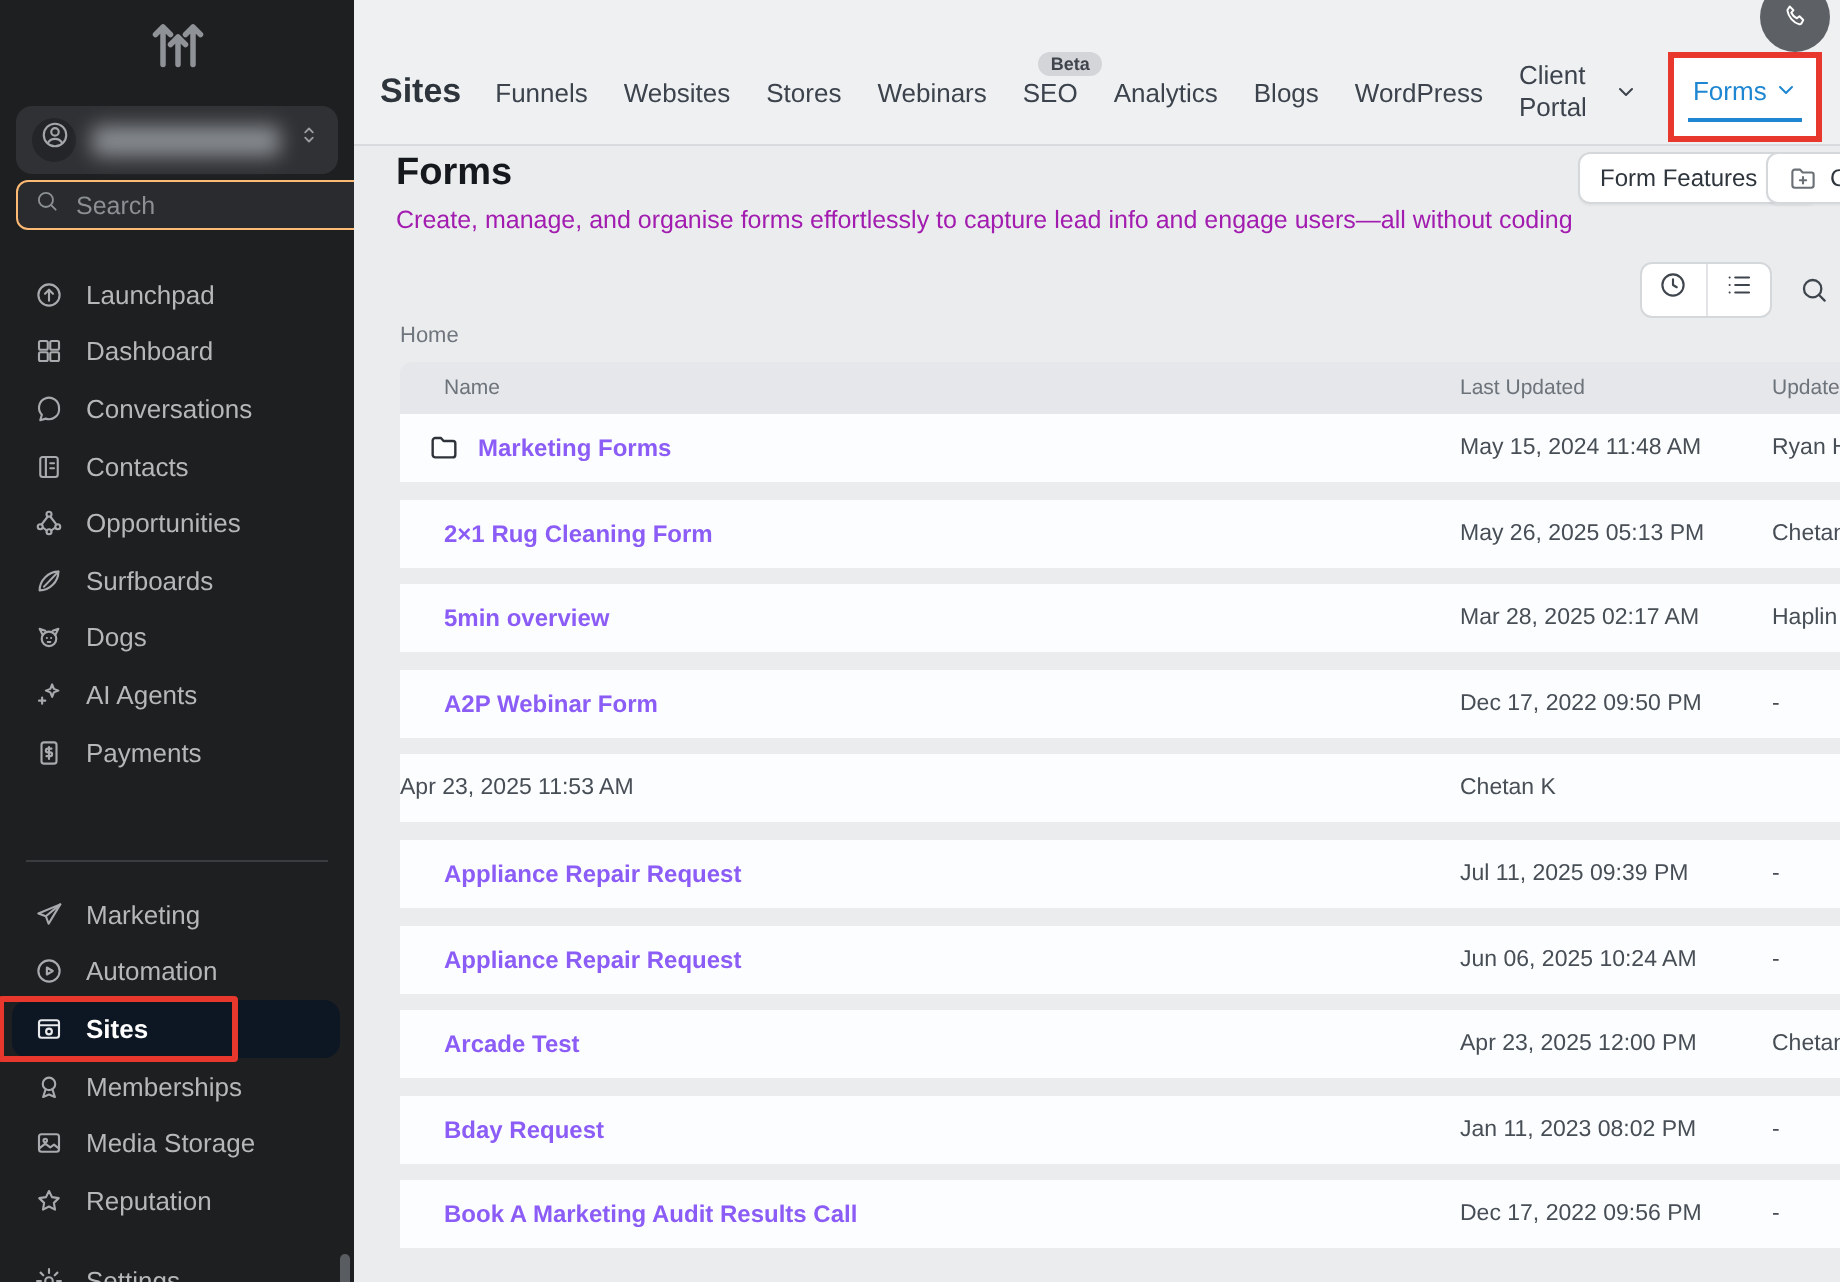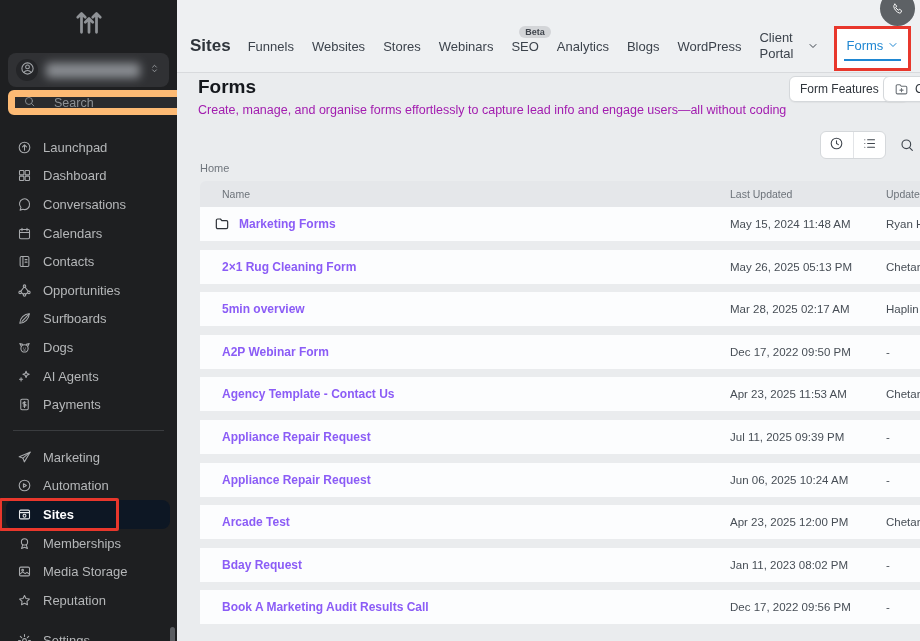--- a/index.html
+++ b/index.html
@@ -9,22 +9,22 @@
 
   
   .sidebar{position:absolute;left:0;top:0;width:177px;height:641px;background:#1e1f21;overflow:hidden;}
   .logo-wrap{height:46px;display:flex;align-items:center;justify-content:center;color:#8f9296;}
   .account{position:absolute;left:8px;top:53px;width:161px;height:34px;background:#303134;border-radius:8px;
     display:flex;align-items:center;padding:0 8px;gap:8px;}
   .acct-circle{width:22px;height:22px;border-radius:50%;background:#242528;display:flex;align-items:center;justify-content:center;color:#a3a6aa;flex:none;}
   .acct-blur{width:100px;height:15px;border-radius:3px;background:#94989d;filter:blur(5px);opacity:.9;}
   .acct-chev{margin-left:auto;color:#9a9da1;display:flex;}
   .search-row{position:absolute;left:8px;top:90px;width:161px;display:flex;gap:5px;}
-  .search-box{flex:1;height:25px;background:#2a2b2e;border:7px solid #fdba74;border-radius:6px;
-    display:flex;align-items:center;gap:16px;padding:0 5px 0 8px;color:#8c9094;}
+  .search-box{flex:1;height:25px;background:#2a2b2e;border:1px solid #fdba74;border-radius:6px;
+    display:flex;align-items:center;gap:6px;padding:0 5px 0 8px;color:#8c9094;}
   .search-box input{flex:1;min-width:0;background:transparent;border:none;outline:none;color:#d0d3d6;
     font-size:12.5px;font-family:inherit;}
   .search-box input::placeholder{color:#8c9094;}
   .nav-group{position:absolute;left:0;width:177px;}
   #sidebar-primary{top:133px;}
   #sidebar-secondary{top:443px;}
   .side-item{position:relative;height:28.6px;display:flex;align-items:center;gap:11px;margin:0 7px 0 6px;
     padding:0 11px;border-radius:8px;color:#b5b7b9;font-size:13px;font-weight:500;cursor:pointer;white-space:nowrap;}
   .side-item .s-icon{display:flex;color:#a8aaad;flex:none;}
   .side-item.active{background:#0d1724;color:#ffffff;font-weight:700;}
@@ -152,30 +152,20 @@
             <svg viewBox="0 0 24 24" width="15" height="15" fill="none" stroke="currentColor" stroke-width="1.7" stroke-linecap="round" stroke-linejoin="round" aria-hidden="true">
               <path d="M20 11a8 8 0 1 0-13.7 5.6L5 21l4.4-1.3A8 8 0 0 0 20 11z"></path>
             </svg>
           </span>
    <span class="s-label">Conversations</span>
 
  </div>
  <div class="side-item">
    <span class="s-icon">
             <svg viewBox="0 0 24 24" width="15" height="15" fill="none" stroke="currentColor" stroke-width="1.7" stroke-linecap="round" stroke-linejoin="round" aria-hidden="true">
-              <rect x="4" y="5.5" width="16" height="15" rx="2"></rect>
-              <path d="M8 3.5v4m8-4v4M4 10.5h16"></path>
-            </svg>
-          </span>
-   <span class="s-label">Calendars</span>
-
- </div>
- <div class="side-item">
-   <span class="s-icon">
-            <svg viewBox="0 0 24 24" width="15" height="15" fill="none" stroke="currentColor" stroke-width="1.7" stroke-linecap="round" stroke-linejoin="round" aria-hidden="true">
               <rect x="5" y="4" width="14" height="16" rx="2"></rect>
               <path d="M9.5 4v16M13 9h3m-3 4h3"></path>
             </svg>
           </span>
    <span class="s-label">Contacts</span>
 
  </div>
  <div class="side-item">
    <span class="s-icon">
             <svg viewBox="0 0 24 24" width="15" height="15" fill="none" stroke="currentColor" stroke-width="1.7" stroke-linecap="round" stroke-linejoin="round" aria-hidden="true">
@@ -465,24 +455,20 @@
  </div>
  <div class="t-row">
    <div class="c-name">
 
      <span>A2P Webinar Form</span>
    </div>
    <div class="c-date">Dec 17, 2022 09:50 PM</div>
    <div class="c-by">-</div>
  </div>
  <div class="t-row">
-   <div class="c-name">
-
-     <span>Agency Template - Contact Us</span>
-   </div>
    <div class="c-date">Apr 23, 2025 11:53 AM</div>
    <div class="c-by">Chetan K</div>
  </div>
  <div class="t-row">
    <div class="c-name">
 
      <span>Appliance Repair Request</span>
    </div>
    <div class="c-date">Jul 11, 2025 09:39 PM</div>
    <div class="c-by">-</div>

